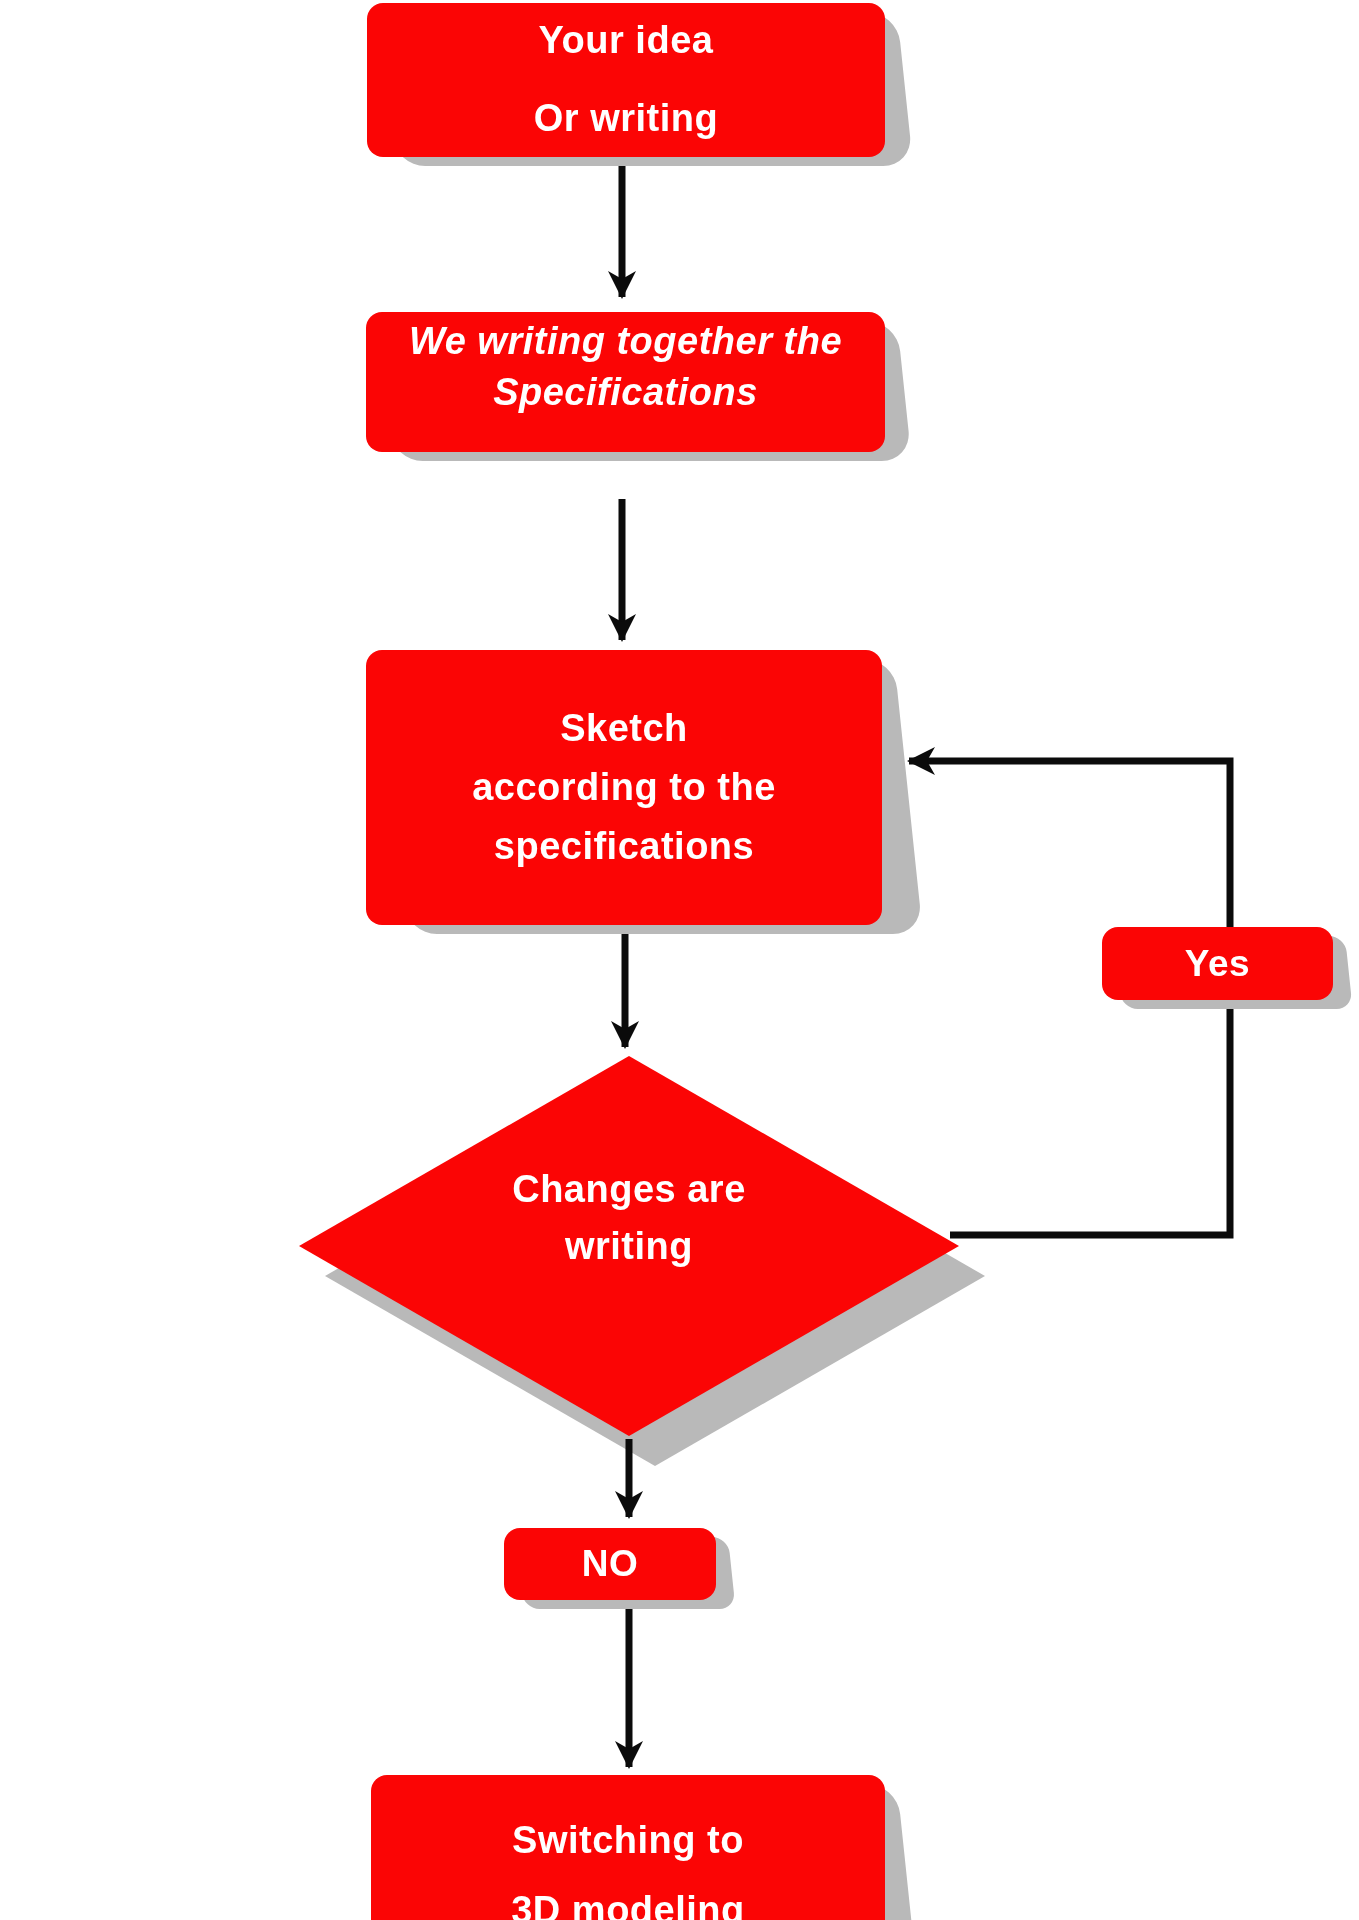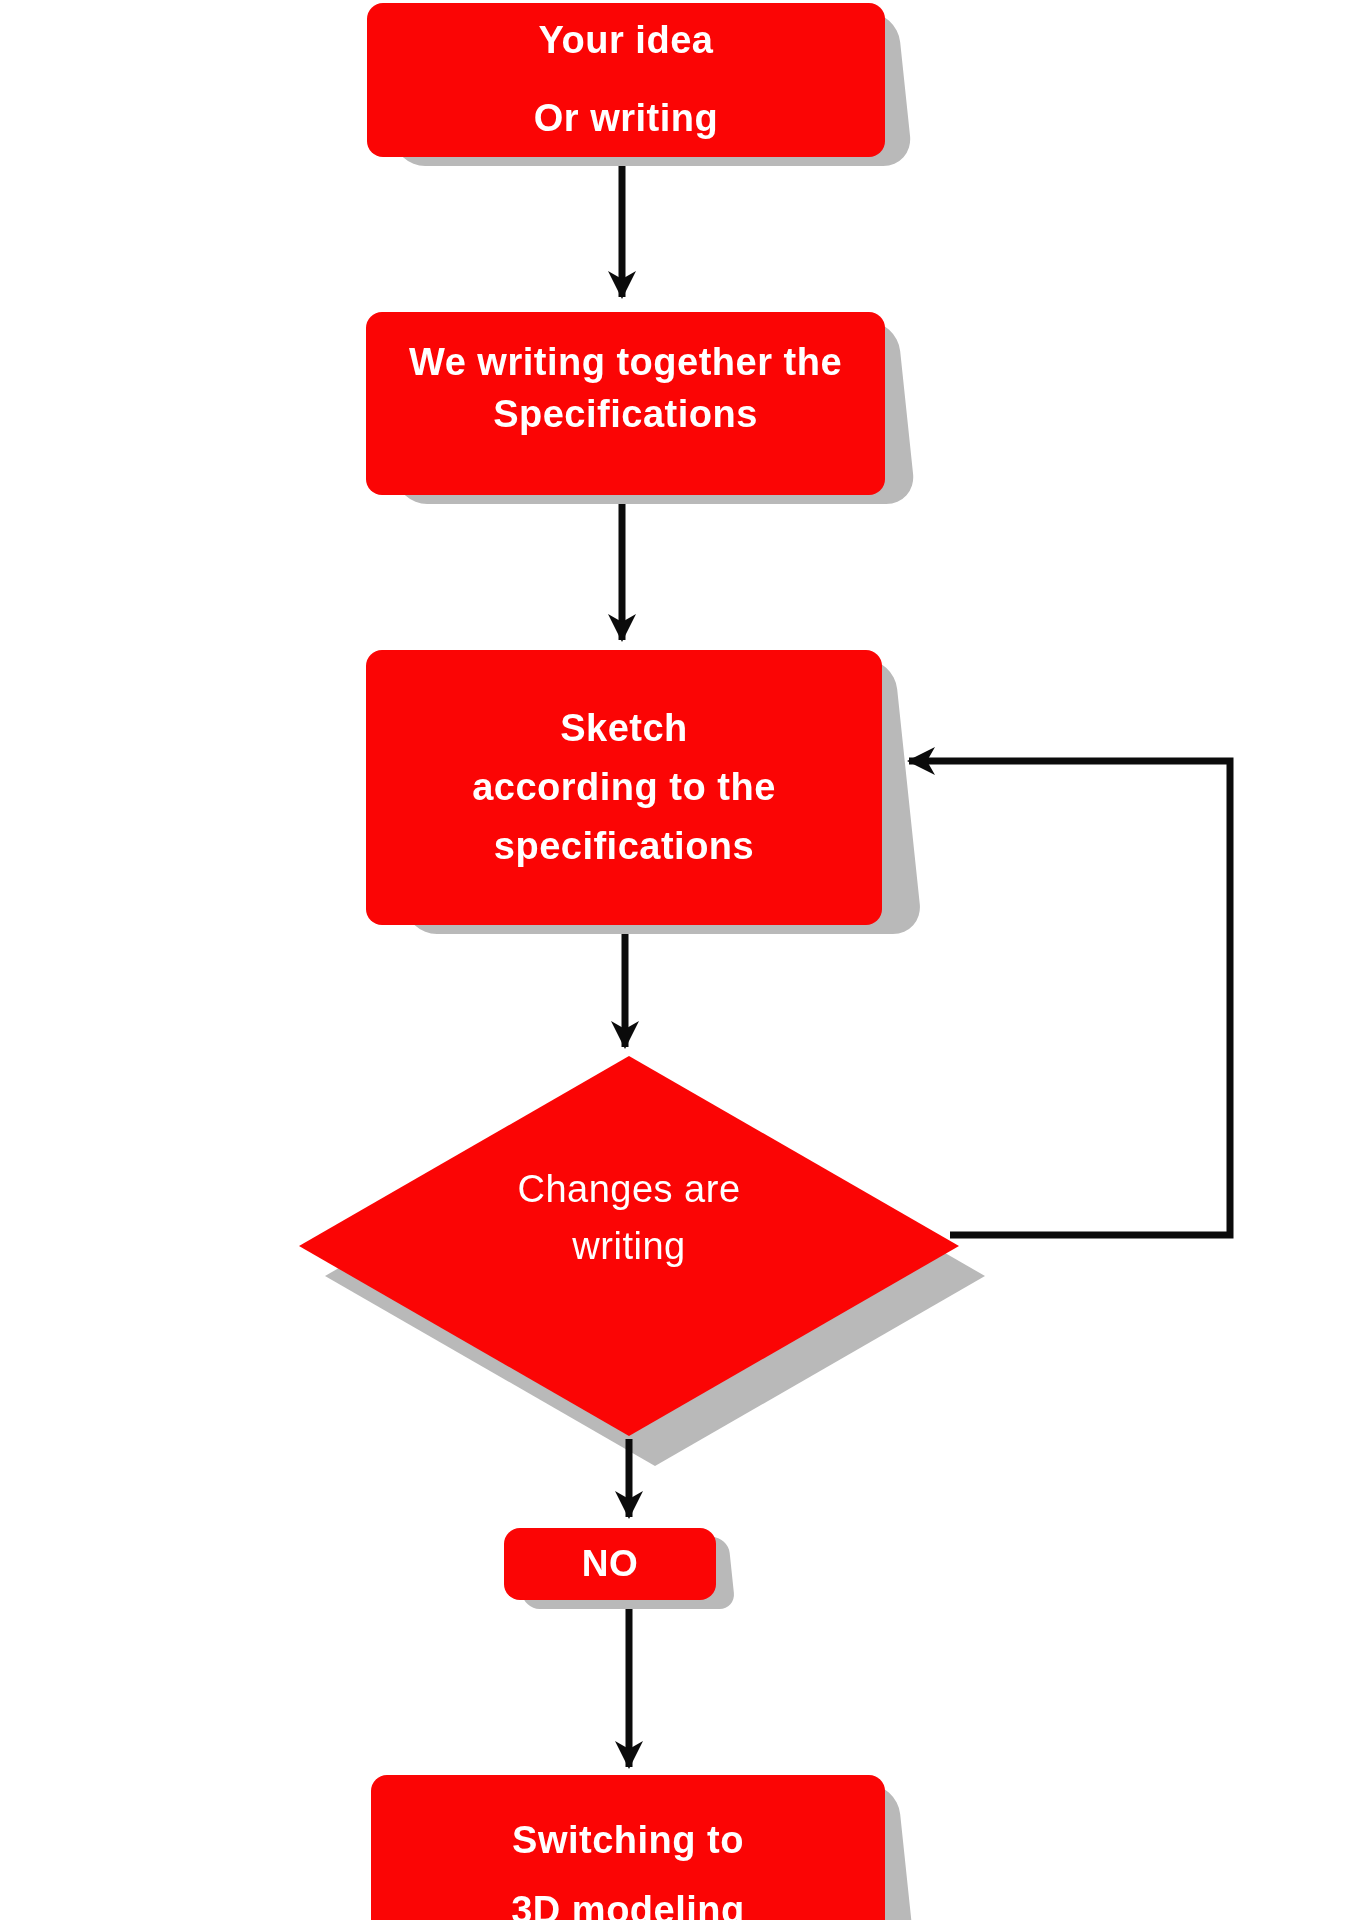--- a/index.html
+++ b/index.html
@@ -27,31 +27,31 @@
     position:absolute; inset:0; background:var(--node_fill);
     border-radius:16px; color:var(--node_text);
     font-weight:700; font-size:38px; text-align:center;
     display:flex; flex-direction:column; align-items:center; justify-content:center;
     letter-spacing:.5px;
   }
   .small .shadow, .small .face{border-radius:16px;}
   .small .face{font-size:37px;}
   #node-idea     {left:367px; top:3px;    width:518px; height:154px;}
   #node-idea .face{line-height:2.05;}
-  #node-specs    {left:366px; top:312px;  width:519px; height:183px;}
+  #node-specs    {left:366px; top:312px;  width:519px; height:140px;font-style:italic;}
   #node-specs .face{line-height:1.35; padding-bottom:30px; box-sizing:border-box;}
   #node-sketch   {left:366px; top:650px;  width:516px; height:275px;}
   #node-sketch .face{line-height:1.55; box-sizing:border-box;}
   #node-yes      {left:1102px; top:927px; width:231px; height:73px;}
   #node-no       {left:504px; top:1528px; width:212px; height:72px;}
   #node-modeling {left:371px; top:1775px; width:514px; height:174px;}
   #node-modeling .face{line-height:1.85; padding-top:26px; box-sizing:border-box;}
   #decision-label{
     position:absolute; left:419px; top:1161px; width:420px; height:114px;
-    color:var(--node_text); font-weight:400; font-size:38px; line-height:1.5;
+    color:var(--node_text); font-weight:700; font-size:38px; line-height:1.5;
     text-align:center; display:flex; flex-direction:column; align-items:center;
     justify-content:center; letter-spacing:.5px;
   }
 </style>
 </head>
 <body>
 
 <div id="canvas">
 
   <svg id="connector-layer" width="1359" height="1920" viewBox="0 0 1359 1920">
@@ -95,20 +95,26 @@
       <span>according to the</span>
       <span>specifications</span>
     </div>
   </div>
 
   <div id="decision-label">
     <span>Changes are</span>
     <span>writing</span>
   </div>
 
+  <div class="node small" id="node-yes">
+    <div class="shadow"></div>
+    <div class="face">
+      <span>Yes</span>
+    </div>
+  </div>
 
   <div class="node small" id="node-no">
     <div class="shadow"></div>
     <div class="face">
       <span>NO</span>
     </div>
   </div>
 
   <div class="node" id="node-modeling">
     <div class="shadow"></div>

